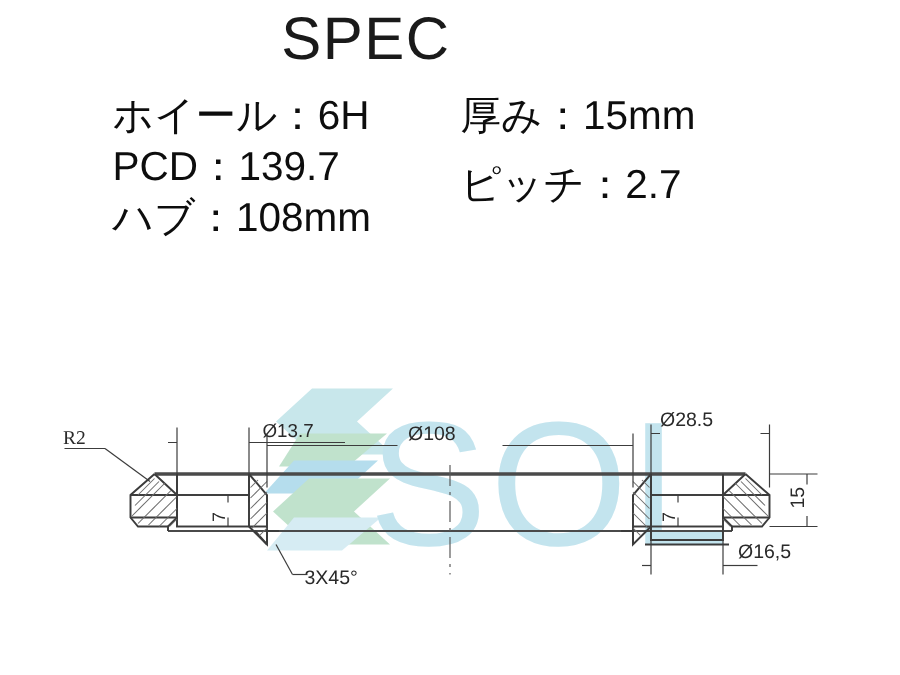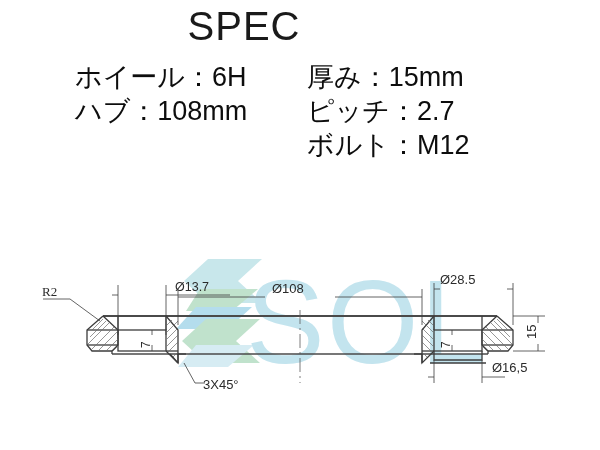--- a/index.html
+++ b/index.html
@@ -27,21 +27,21 @@
   
   .spec-block{
     position:absolute;left:0;top:60px;width:600px;
     display:flex;
     justify-content:center;
   }
   .spec-col{
     display:flex;flex-direction:column;
   }
   .spec-col.col1{width:232px;}
-  .spec-col.col2{width:218px;}
+  .spec-col.col2{width:218px;gap:12px;}
   .spec-row{
     font-size:27px;
     line-height:34px;
     color:#0d0d0d;
     white-space:nowrap;
     font-weight:400;
   }
 
   
   .drawing{
@@ -58,26 +58,26 @@
 </head>
 <body>
 
 <div id="page">
 
   <div class="title">SPEC</div>
 
   <div class="spec-block">
     <div class="spec-col col1">
       <div class="spec-row">ホイール：6H</div>
+      <div class="spec-row">PCD：139.7</div>
       <div class="spec-row">ハブ：108mm</div>
     </div>
     <div class="spec-col col2">
       <div class="spec-row">厚み：15mm</div>
       <div class="spec-row">ピッチ：2.7</div>
-      <div class="spec-row">ボルト：M12</div>
     </div>
   </div>
 
   <div class="watermark">
     <svg width="600" height="195" viewBox="0 0 600 195" xmlns="http://www.w3.org/2000/svg">
 
       <g opacity="0.85">
         <polygon points="208,14 262,14 238,36 262,58 208,58 184,36" fill="#bfe3e8"></polygon>
         <polygon points="200,44 258,44 232,66 186,66" fill="#b6ddc4"></polygon>
         <polygon points="196,62 252,62 228,84 176,84" fill="#a8d8ea"></polygon>

